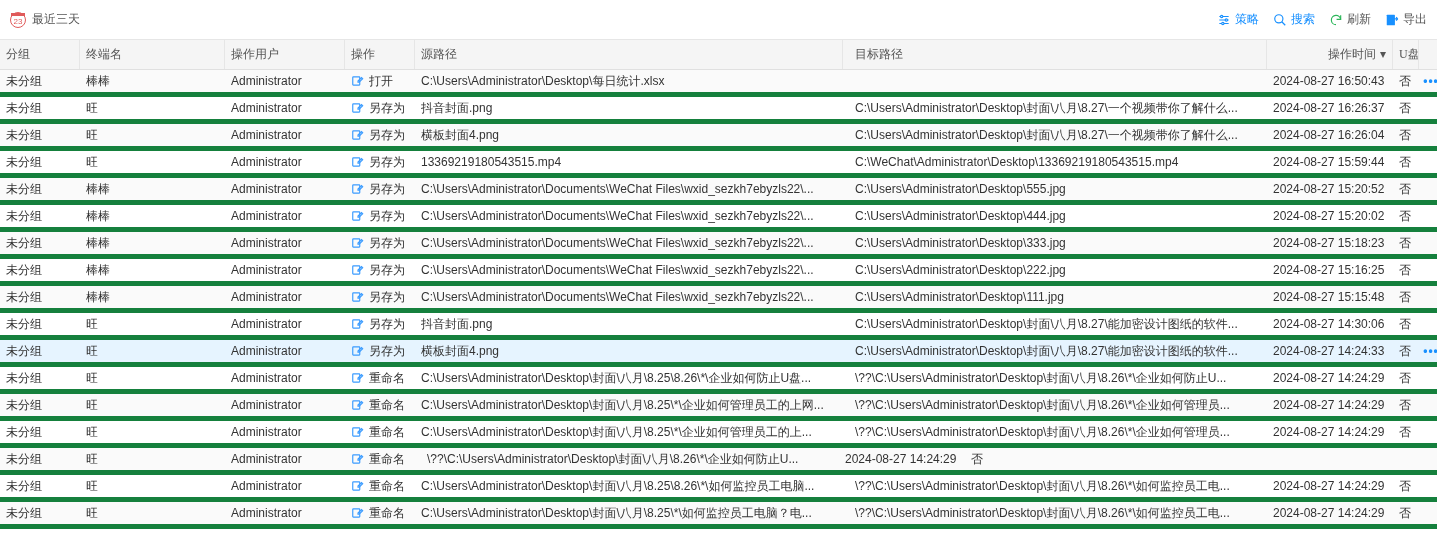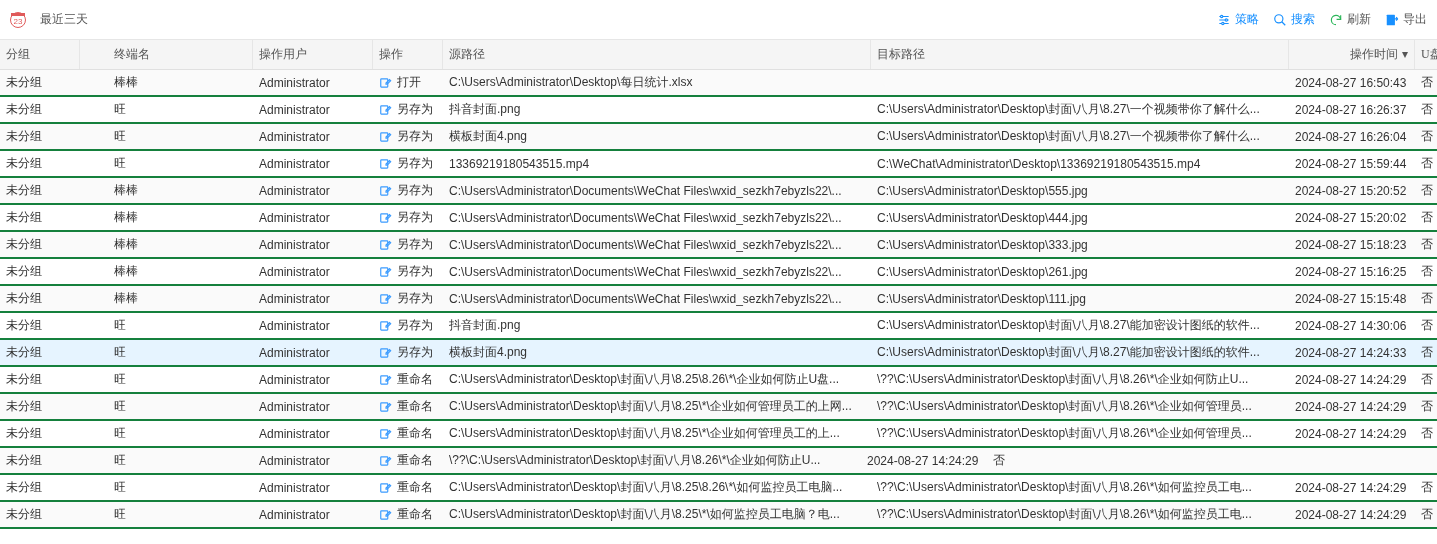--- a/index.html
+++ b/index.html
@@ -25,21 +25,21 @@
   border: 1px solid #e05a5a;
   border-radius: 8px;
   position: relative;
   display: flex; align-items: flex-end; justify-content: center;
   font-size: 8px; color: #e05a5a; line-height: 10px;
 }
 .cal-icon::before {
   content: ""; position: absolute; top: 0; left: 0; right: 0;
   height: 3px; background: #e05a5a;
 }
-.topbar-title { color: #555; margin-left: 8px; }
+.topbar-title { color: #555; }
 .topbar-right { display: flex; align-items: center; gap: 14px; }
 .tb-btn { display: flex; align-items: center; gap: 4px; color: #555; cursor: pointer; }
 .tb-btn svg { width: 14px; height: 14px; }
 .tb-btn.accent { color: #1890ff; }
 .tb-btn.accent svg { stroke: #1890ff; fill: none; }
 .header-row {
   display: flex;
   height: 30px;
   background: #f5f5f5;
   border-bottom: 1px solid #e0e0e0;
@@ -51,30 +51,30 @@
   align-items: center;
   white-space: nowrap;
   overflow: hidden;
   text-overflow: ellipsis;
 }
 .hcell { border-right: 1px solid #e6e6e6; font-weight: normal; font-family: Liberation Serif, serif; }
 .row {
   display: flex;
   height: 27px;
   align-items: center;
-  border-bottom: 2px solid #15803d;
+  border-bottom: 5px solid #15803d;
 }
 .row:nth-child(odd) { background: #fafafa; }
 .row.selected { background: #e6f4ff; }
 .col-group    { width: 80px; flex: 0 0 80px; }
-.col-terminal { width: 145px; flex: 0 0 145px; margin-left: 28px; }
+.col-terminal { width: 145px; flex: 0 0 145px; }
 .col-user     { width: 120px; flex: 0 0 120px; }
 .col-op       { width: 70px; flex: 0 0 70px; gap: 4px; }
 .col-src      { width: 428px; flex: 0 0 428px; }
-.col-dst      { width: 418px; flex: 0 0 418px; }
+.col-dst      { width: 418px; flex: 0 0 418px; margin-left: 6px; }
 .col-time     { width: 126px; flex: 0 0 126px; }
 .col-usb      { width: 26px; flex: 0 0 26px; }
 .col-menu     { width: 24px; flex: 0 0 24px; justify-content: center; }
 .sort-arrow { margin-left: 4px; }
 .op-icon { width: 14px; height: 14px; flex: 0 0 14px; }
 .ellip { overflow: hidden; text-overflow: ellipsis; white-space: nowrap; display: block; width: 100%; }
 .more-dots { color: #1890ff; letter-spacing: 1px; font-weight: bold; cursor: pointer; }
 .hcell.col-time { justify-content: flex-end; }
 </style>
 </head>
@@ -370,21 +370,21 @@
         <svg class="op-icon" viewBox="0 0 24 24">
           <rect x="3" y="5" width="12" height="14" rx="1" fill="none" stroke="#3a9bff" stroke-width="2"></rect>
           <path d="M14 14l6-6-2-2-6 6v2h2z" fill="none" stroke="#3a9bff" stroke-width="2"></path>
         </svg>
         <span>另存为</span>
       </div>
       <div class="cell col-src">
         <span class="ellip">C:\Users\Administrator\Documents\WeChat Files\wxid_sezkh7ebyzls22\...</span>
       </div>
       <div class="cell col-dst">
-        <span class="ellip">C:\Users\Administrator\Desktop\261.jpg</span>
+        <span class="ellip">C:\Users\Administrator\Desktop\222.jpg</span>
       </div>
       <div class="cell col-time">
         <span>2024-08-27 15:16:25</span>
       </div>
       <div class="cell col-usb">
         <span>否</span>
       </div>
       <div class="cell col-menu"></div>
     </div>
     <div class="row">

